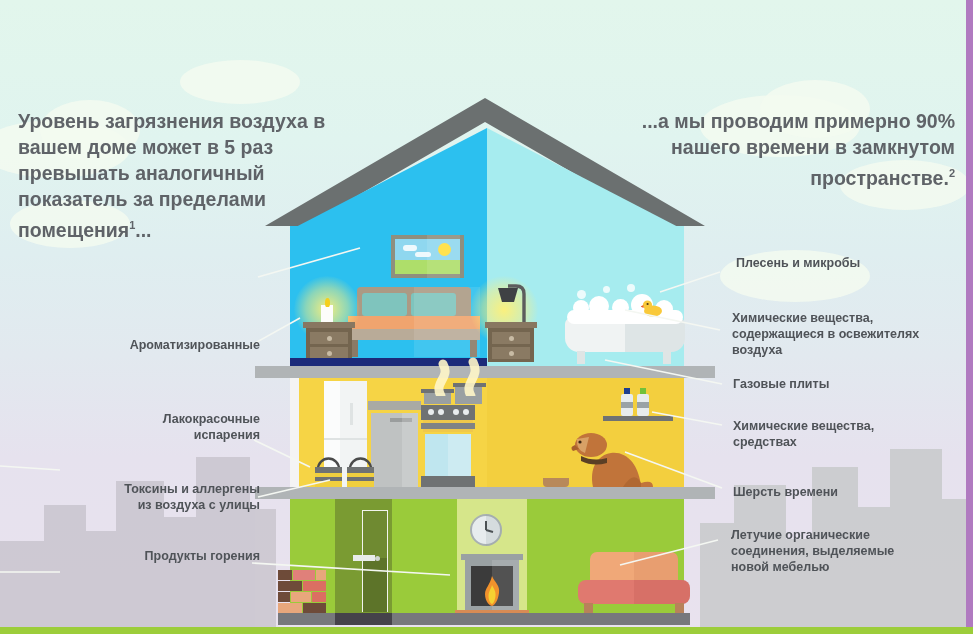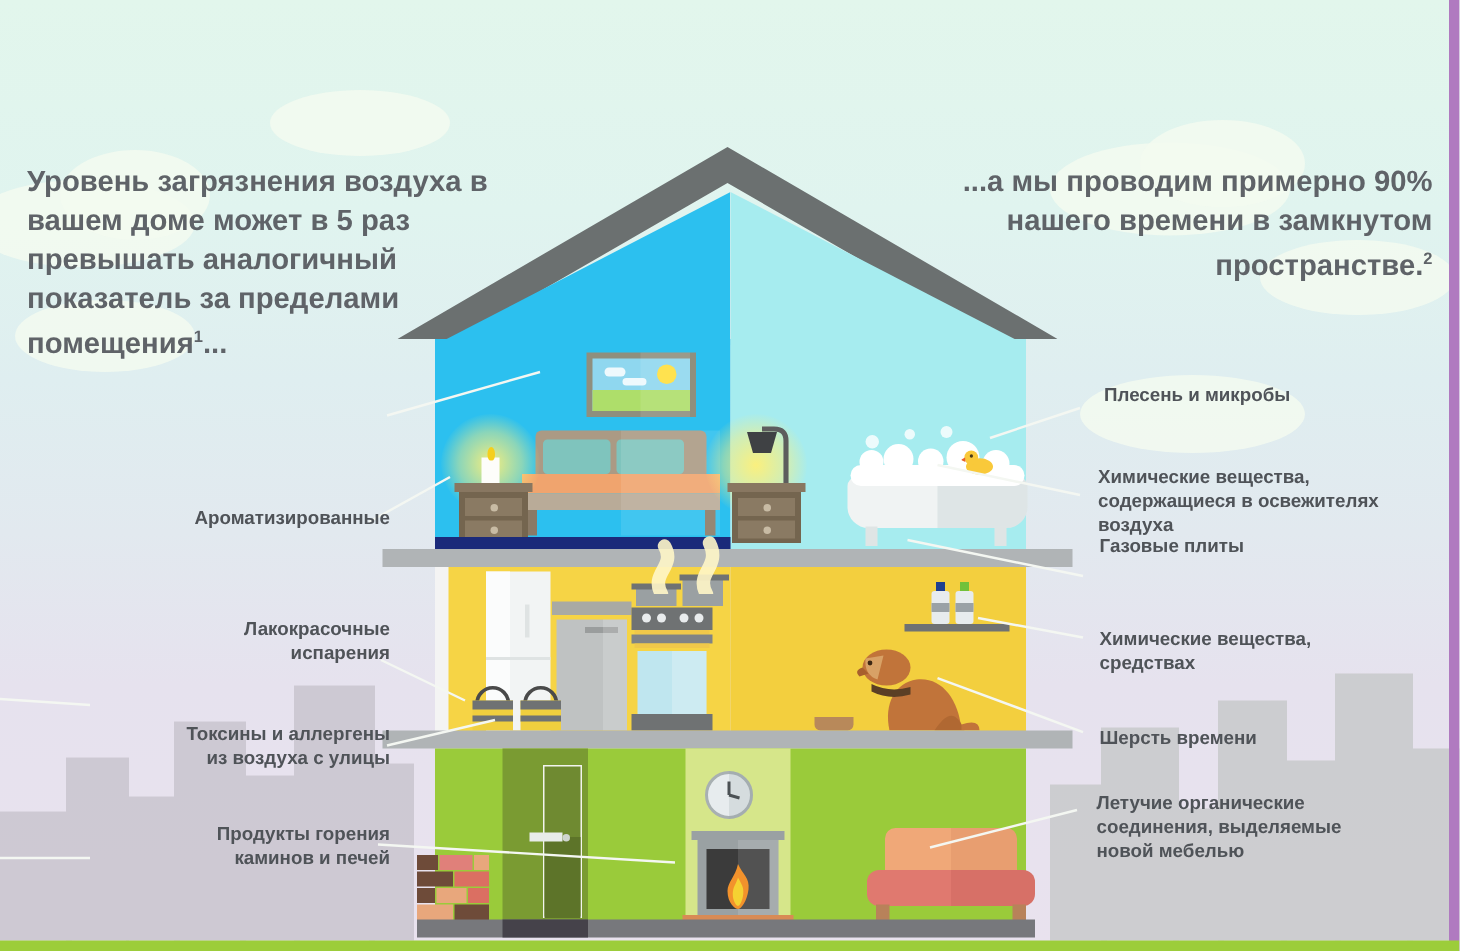--- a/index.html
+++ b/index.html
@@ -379,32 +379,31 @@
   <div class="label l" style="left:60px;top:411px;width:200px;">
     <div>Лакокрасочные</div>
     <div>испарения</div>
   </div>
   <div class="label l" style="left:50px;top:481px;width:210px;">
     <div>Токсины и аллергены</div>
     <div>из воздуха с улицы</div>
   </div>
   <div class="label l" style="left:55px;top:548px;width:205px;">
     <div>Продукты горения</div>
-    <div>каминов и печей</div>
   </div>
 
   <div class="label r" style="left:736px;top:255px;width:230px;">
     <div>Плесень и микробы</div>
   </div>
   <div class="label r" style="left:732px;top:310px;width:236px;">
     <div>Химические вещества,</div>
     <div>содержащиеся в освежителях</div>
     <div>воздуха</div>
   </div>
-  <div class="label r" style="left:733px;top:356px;width:230px;">
+  <div class="label r" style="left:733px;top:376px;width:230px;">
     <div>Газовые плиты</div>
   </div>
   <div class="label r" style="left:733px;top:418px;width:236px;">
     <div>Химические вещества,</div>
     <div>средствах</div>
   </div>
   <div class="label r" style="left:733px;top:484px;width:230px;">
     <div>Шерсть времени</div>
   </div>
   <div class="label r" style="left:731px;top:527px;width:236px;">

